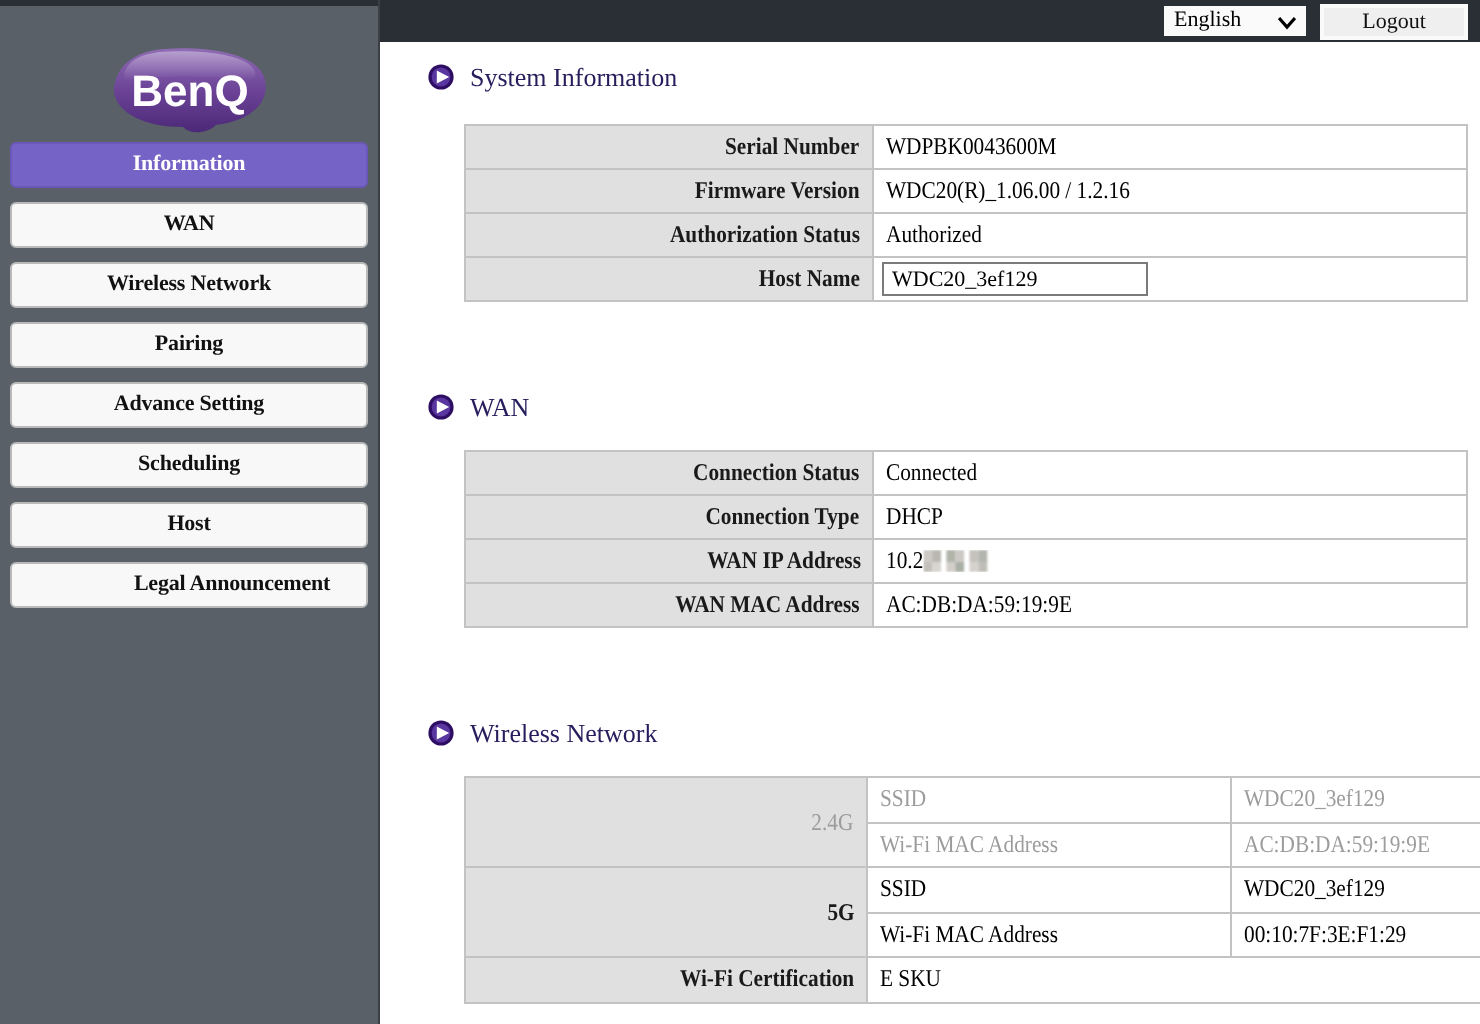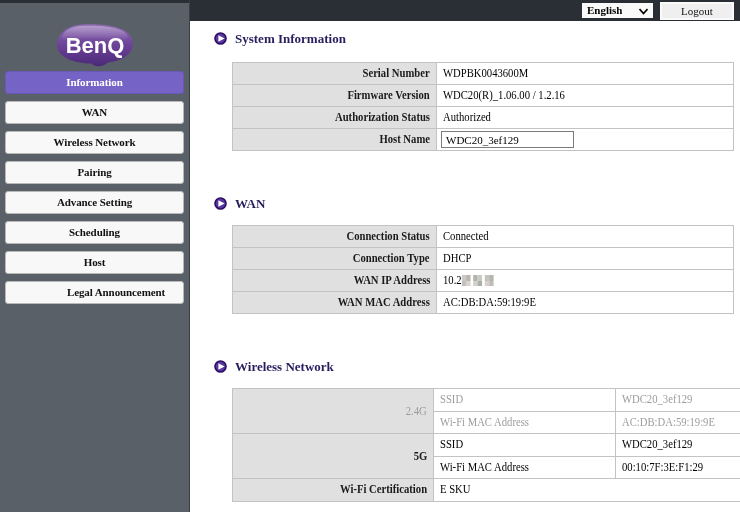--- a/index.html
+++ b/index.html
@@ -13,28 +13,28 @@
 
 #logo{position:absolute;left:55px;top:21px;}
 
 
 .sbtn{position:absolute;left:5px;width:179px;height:23px;border-radius:3px;
  background:#f8f8f8;border:1px solid #b9b9b9;box-sizing:border-box;
  font-weight:bold;font-size:11px;letter-spacing:-0.1px;color:#111;text-align:center;line-height:21px;}
 .sbtn.active{background:#7663c6;border:1px solid #6a57b8;color:#fff;}
 
 
-#lang{position:absolute;left:582px;top:3px;width:71px;height:15px;background:#fafafa;box-sizing:border-box;font-size:11px;color:#000;line-height:15px;padding-left:5px;font-weight:bold;}
+#lang{position:absolute;left:582px;top:3px;width:71px;height:15px;background:#fafafa;box-sizing:border-box;font-size:11px;color:#000;line-height:15px;padding-left:5px;}
 #lang svg{position:absolute;right:5px;top:4.5px;}
 #logout{position:absolute;left:660px;top:2px;width:74px;height:18px;background:#efefef;border:2px solid #fafafa;box-sizing:border-box;font-size:11px;color:#111;text-align:center;line-height:14px;}
 
 
 .hdr{position:absolute;height:16px;}
 .hdr svg{position:absolute;left:5px;top:1px;}
-.hdr .t{position:absolute;left:26px;top:0;font-size:13px;font-weight:bold;color:#261e5d;white-space:nowrap;line-height:16px;}
+.hdr .t{position:absolute;left:26px;top:0;font-size:13px;font-weight:normal;color:#261e5d;white-space:nowrap;line-height:16px;}
 
 
 table{border-collapse:collapse;table-layout:fixed;position:absolute;}
 td{border:1px solid #c3c3c3;font-size:12px;color:#000;padding:0 6px;height:21px;overflow:hidden;white-space:nowrap;}
 td>span{display:inline-block;transform:scaleX(0.888);}
 td.lbl>span{transform-origin:100% 50%;}
 td.val>span{transform-origin:0 50%;}
 table{border:1px solid #999;}
 td.lbl{background:#e1e0e0;text-align:right;font-weight:bold;color:#1a1a1a;}
 td.val{background:#fff;text-align:left;}

